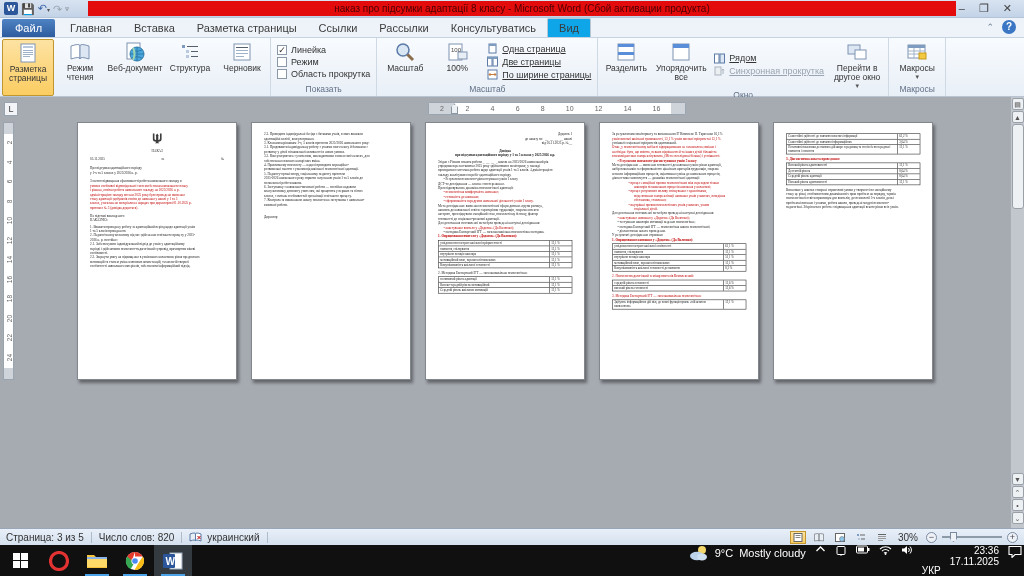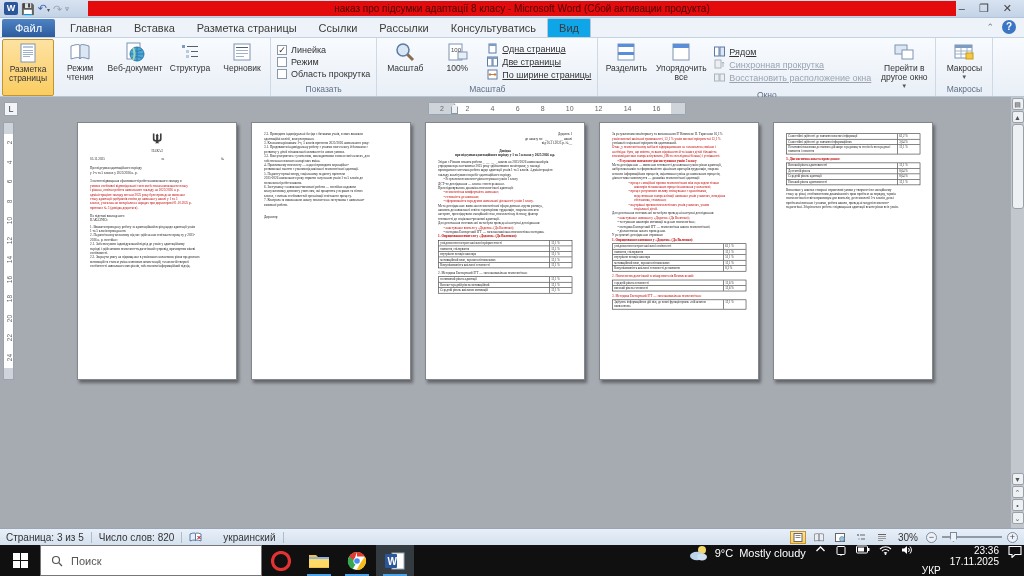--- a/index.html
+++ b/index.html
@@ -285,27 +285,20 @@
                 <rect x="6" y="1" width="4.5" height="9" fill="#dce7f3" stroke="#5b7aa6"></rect>
               </svg>
             <span>Рядом</span>
           </div>
           <div class="smallbtn dis">
             <svg class="sicn" viewBox="0 0 11 11">
                 <rect x="1" y="1" width="6" height="8" fill="#eceff2" stroke="#aab4be"></rect>
                 <path d="M9 3 v5 M9 3 l-1 1.3 M9 3 l1 1.3" stroke="#aab4be" fill="none"></path>
               </svg>
             <span>Синхронная прокрутка</span>
-          </div>
-          <div class="smallbtn dis">
-            <svg class="sicn" viewBox="0 0 11 11">
-                <rect x="0.5" y="2" width="4.5" height="7" fill="#eceff2" stroke="#aab4be"></rect>
-                <rect x="6" y="2" width="4.5" height="7" fill="#eceff2" stroke="#aab4be"></rect>
-              </svg>
-            <span>Восстановить расположение окна</span>
           </div>
         </div>
         <div class="bigbtn wide">
           <svg class="icn" viewBox="0 0 22 22">
               <rect x="2" y="4" width="12" height="9" fill="#dce7f3" stroke="#7e93b2"></rect>
               <rect x="9" y="9" width="11" height="9" fill="#fff" stroke="#7e93b2"></rect>
             </svg>
           <span class="blabel">Перейти в другое окно</span>
           <span class="ddarrow">▾</span>
         </div>
@@ -632,21 +625,21 @@
   <div class="statusbar">
     <span>Страница: 3 из 5</span>
     <span class="st-sep"></span>
     <span>Число слов: 820</span>
     <span class="st-sep"></span>
     <svg width="13" height="11" viewBox="0 0 13 11">
         <path d="M1 2 Q6.5 0 6.5 2 L6.5 9 Q6.5 7 1 9 Z" fill="#e8eef6" stroke="#5b7aa6"></path>
         <path d="M12 2 Q6.5 0 6.5 2 L6.5 9 Q6.5 7 12 9 Z" fill="#fff" stroke="#5b7aa6"></path>
         <path d="M8.5 4 l3 3 M11.5 4 l-3 3" stroke="#c00000" stroke-width="1"></path>
       </svg>
-    <span style="margin-left:21px">украинский</span>
+    <span style="margin-left:5px">украинский</span>
     <span class="st-sep"></span>
     <div class="st-right">
       <div class="vbtn sel">
           <svg width="10" height="9" viewBox="0 0 10 9">
             <rect x="1" y="0.5" width="8" height="8" fill="#fff" stroke="#666"></rect>
             <rect x="2.5" y="2" width="5" height="1" fill="#888"></rect>
             <rect x="2.5" y="4" width="5" height="1" fill="#888"></rect>
           </svg>
         </div>
       <div class="vbtn">
@@ -686,27 +679,20 @@
   </div>
 
   <div class="taskbar">
     <div class="startbtn">
       <svg width="15" height="15" viewBox="0 0 15 15">
           <rect x="0" y="0" width="7" height="7" fill="#fff"></rect>
           <rect x="8" y="0" width="7" height="7" fill="#fff"></rect>
           <rect x="0" y="8" width="7" height="7" fill="#fff"></rect>
           <rect x="8" y="8" width="7" height="7" fill="#fff"></rect>
         </svg>
-    </div>
-    <div class="searchbox">
-      <svg width="12" height="12" viewBox="0 0 12 12">
-          <circle cx="5" cy="5" r="3.5" fill="none" stroke="#555" stroke-width="1.2"></circle>
-          <line x1="8" y1="8" x2="11" y2="11" stroke="#555" stroke-width="1.2"></line>
-        </svg>
-      <span>Поиск</span>
     </div>
     <div class="tkicon">
       <svg width="20" height="20" viewBox="0 0 20 20">
           <circle cx="10" cy="10" r="8.5" fill="none" stroke="#e23232" stroke-width="3.2"></circle>
         </svg>
     </div>
     <div class="tkicon running">
       <svg width="22" height="18" viewBox="0 0 22 18">
           <path d="M1 3 h7 l2 2 h11 v11 h-20 Z" fill="#f6c23c"></path>
           <path d="M1 6 h20 v9 h-20 Z" fill="#ffd968"></path>

